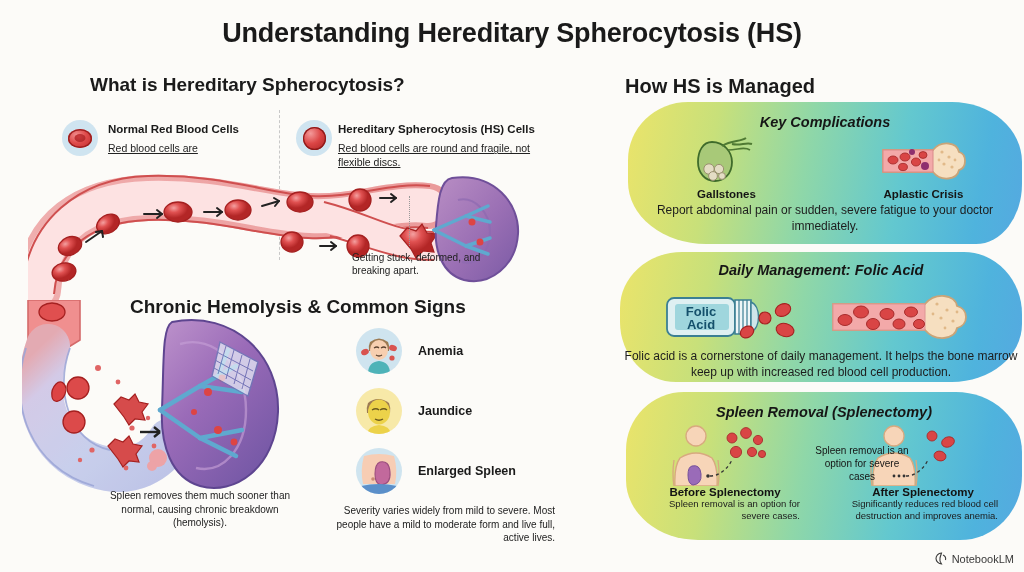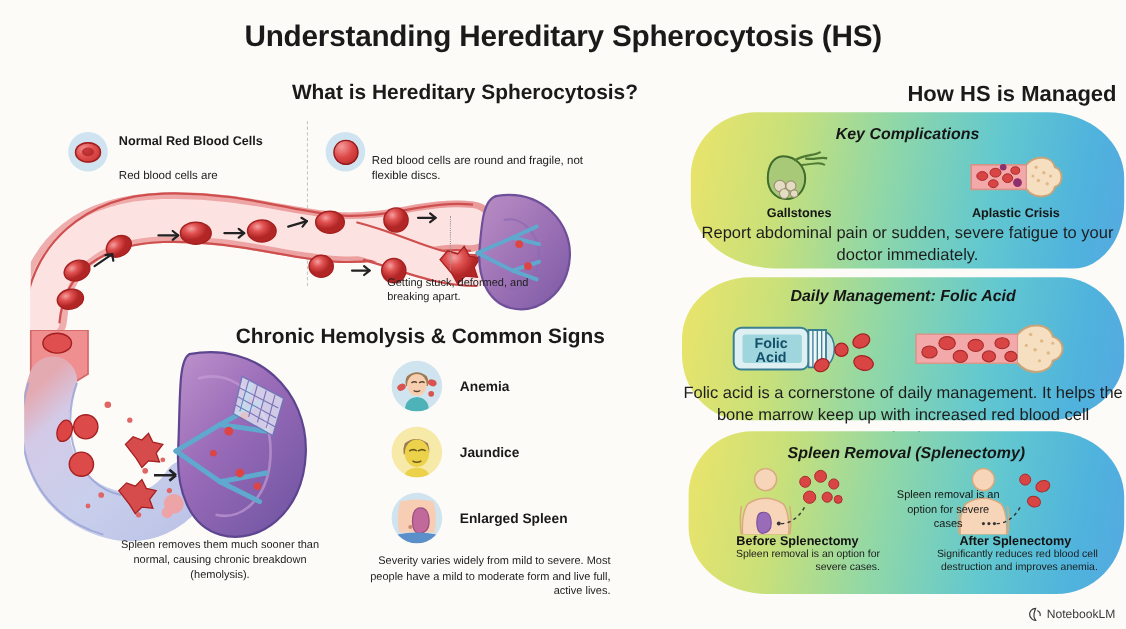--- a/index.html
+++ b/index.html
@@ -16,30 +16,30 @@
   
   .main-title {
     position: absolute; top: 18px; left: 0; width: 1024px;
     text-align: center;
     font-size: 27px; font-weight: bold; letter-spacing: -0.2px;
     color: #1a1a1a;
   }
 
   
   .sec-head {
-    position: absolute; font-weight: bold; color: #1a1a1a; text-align: right;
+    position: absolute; font-weight: bold; color: #1a1a1a; text-align: left;
   }
   #h-what  { top: 74px; left: 90px;  width: 490px; font-size: 19px; }
   #h-chronic { top: 296px; left: 130px; width: 420px; font-size: 19px; }
   #h-managed { top: 75px; left: 625px; width: 390px; font-size: 20px; }
 
   
   .callout { position: absolute; }
   .callout .c-title { font-size: 11.5px; font-weight: bold; color: #1a1a1a; line-height: 1.25; }
-  .callout .c-desc { font-size: 10.5px; color: #222; line-height: 1.3; margin-top: 18px; }
+  .callout .c-desc { font-size: 10.5px; color: #222; line-height: 1.3; margin-top: 6px; text-decoration: underline; }
 
   #co-normal { top: 122px; left: 108px; width: 180px; }
   #co-hs     { top: 122px; left: 338px; width: 215px; }
 
   .cell-badge {
     position: absolute; width: 36px; height: 36px; border-radius: 50%;
     background: #cfe4f0;
     display: flex; align-items: center; justify-content: center;
   }
   #badge-normal { top: 120px; left: 62px; }
@@ -116,21 +116,21 @@
   .blob-title {
     position: absolute; left: 0; width: 100%; text-align: center;
     font-size: 14.5px; font-weight: bold; color: #161616; font-style: italic;
   }
   #bt-1 { top: 12px; }
   #bt-2 { top: 10px; }
   #bt-3 { top: 12px; }
 
   .blob-cap {
     position: absolute; left: 0; width: 100%; text-align: center;
-    font-size: 15px; line-height: 1.35; color: #1d1d1d;
+    font-size: 12px; line-height: 1.35; color: #1d1d1d;
   }
 
   .cmp-row { position: absolute; top: 34px; left: 0; width: 100%; display: flex; }
   .cmp { flex: 1; display: flex; flex-direction: column; align-items: center; }
   .cmp-label { font-size: 11.5px; font-weight: bold; color: #151515; margin-top: 4px; }
 
   
   .folic-row { position: absolute; top: 36px; left: 0; width: 100%; display: flex;
                align-items: center; justify-content: center; gap: 14px; }
 
@@ -165,20 +165,21 @@
   </div>
   <div class="callout" id="co-normal">
     <div class="c-title">Normal Red Blood Cells</div>
     <div class="c-desc">Red blood cells are</div>
   </div>
 
   <div class="cell-badge" id="badge-hs">
     <div class="sphere"></div>
   </div>
   <div class="callout" id="co-hs">
+    <div class="c-title">Hereditary Spherocytosis (HS) Cells</div>
     <div class="c-desc">Red blood cells are round and fragile, not flexible discs.</div>
   </div>
 
   <div class="divider-dash"></div>
 
   <div class="vessel-wrap">
     <svg width="500" height="150" viewBox="0 0 500 150">
       <defs>
         <linearGradient id="vesG" x1="0" y1="0" x2="1" y2="0">
           <stop offset="0%" stop-color="#f6c3c3"></stop>

